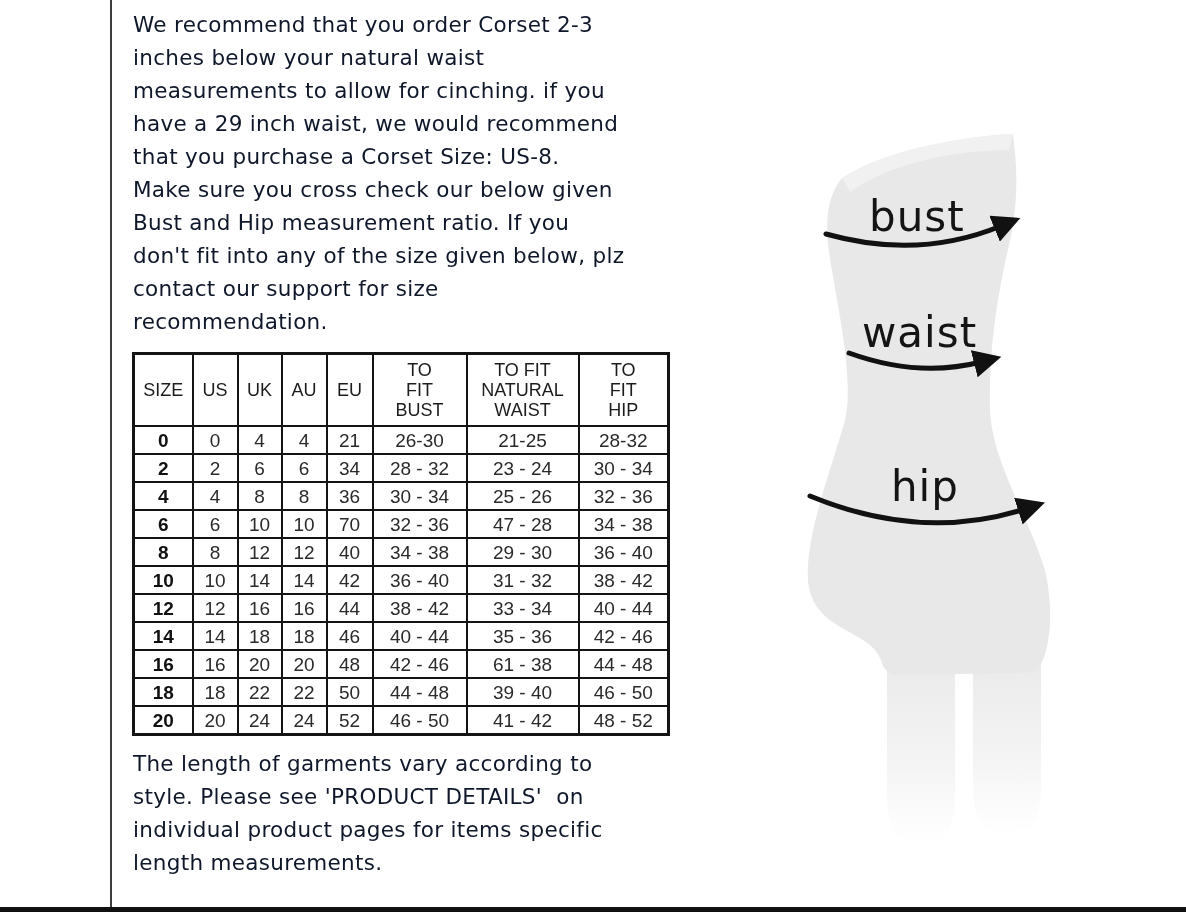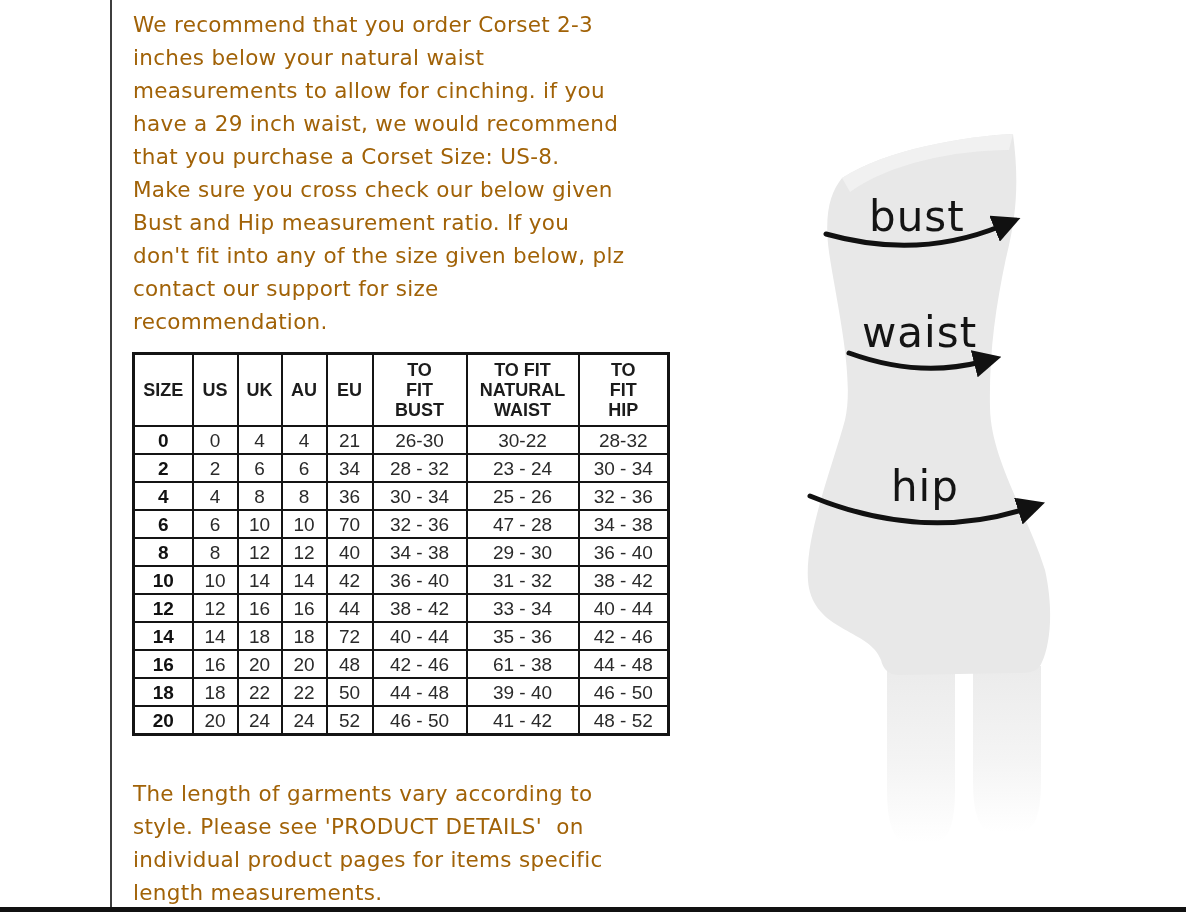--- a/index.html
+++ b/index.html
@@ -15,25 +15,25 @@
     font-family: "DejaVu Sans", sans-serif;
     color: #151515;
   }
   .para {
     position: absolute;
     left: 133px;
     width: 545px;
     font-size: 21.5px;
     line-height: 33px;
     letter-spacing: 0.3px;
-    color: #a16207;
+    color: #0f172a;
     white-space: pre-wrap;
   }
   #top-paragraph { top: 8px; }
-  #bottom-paragraph { top: 777px; }
+  #bottom-paragraph { top: 747px; }
 
   .vline {
     position: absolute;
     left: 110px;
     top: 0;
     width: 2px;
     height: 910px;
     background: #3d3d3d;
   }
   .bottom-rule {
@@ -53,21 +53,21 @@
     border-collapse: collapse;
     table-layout: fixed;
     border: 3px solid #141414;
     font-family: "Liberation Sans", sans-serif;
   }
   table.size-chart th {
     border: 2px solid #141414;
     height: 70px;
     padding: 0 2px;
     font-size: 18px;
-    font-weight: bold;
+    font-weight: normal;
     line-height: 20px;
     text-align: center;
     vertical-align: middle;
     white-space: pre-line;
     color: #1c1c1c;
   }
   table.size-chart td {
     border: 2px solid #141414;
     height: 26px;
     padding: 0;
@@ -148,21 +148,21 @@
       </tr>
   </thead>
   <tbody>
       <tr>
         <td class="size-col">0</td>
         <td>0</td>
         <td>4</td>
         <td>4</td>
         <td>21</td>
         <td>26-30</td>
-        <td>30-22</td>
+        <td>21-25</td>
         <td>28-32</td>
       </tr>
       <tr>
         <td class="size-col">2</td>
         <td>2</td>
         <td>6</td>
         <td>6</td>
         <td>34</td>
         <td>28 - 32</td>
         <td>23 - 24</td>
@@ -216,21 +216,21 @@
         <td>44</td>
         <td>38 - 42</td>
         <td>33 - 34</td>
         <td>40 - 44</td>
       </tr>
       <tr>
         <td class="size-col">14</td>
         <td>14</td>
         <td>18</td>
         <td>18</td>
-        <td>72</td>
+        <td>46</td>
         <td>40 - 44</td>
         <td>35 - 36</td>
         <td>42 - 46</td>
       </tr>
       <tr>
         <td class="size-col">16</td>
         <td>16</td>
         <td>20</td>
         <td>20</td>
         <td>48</td>

